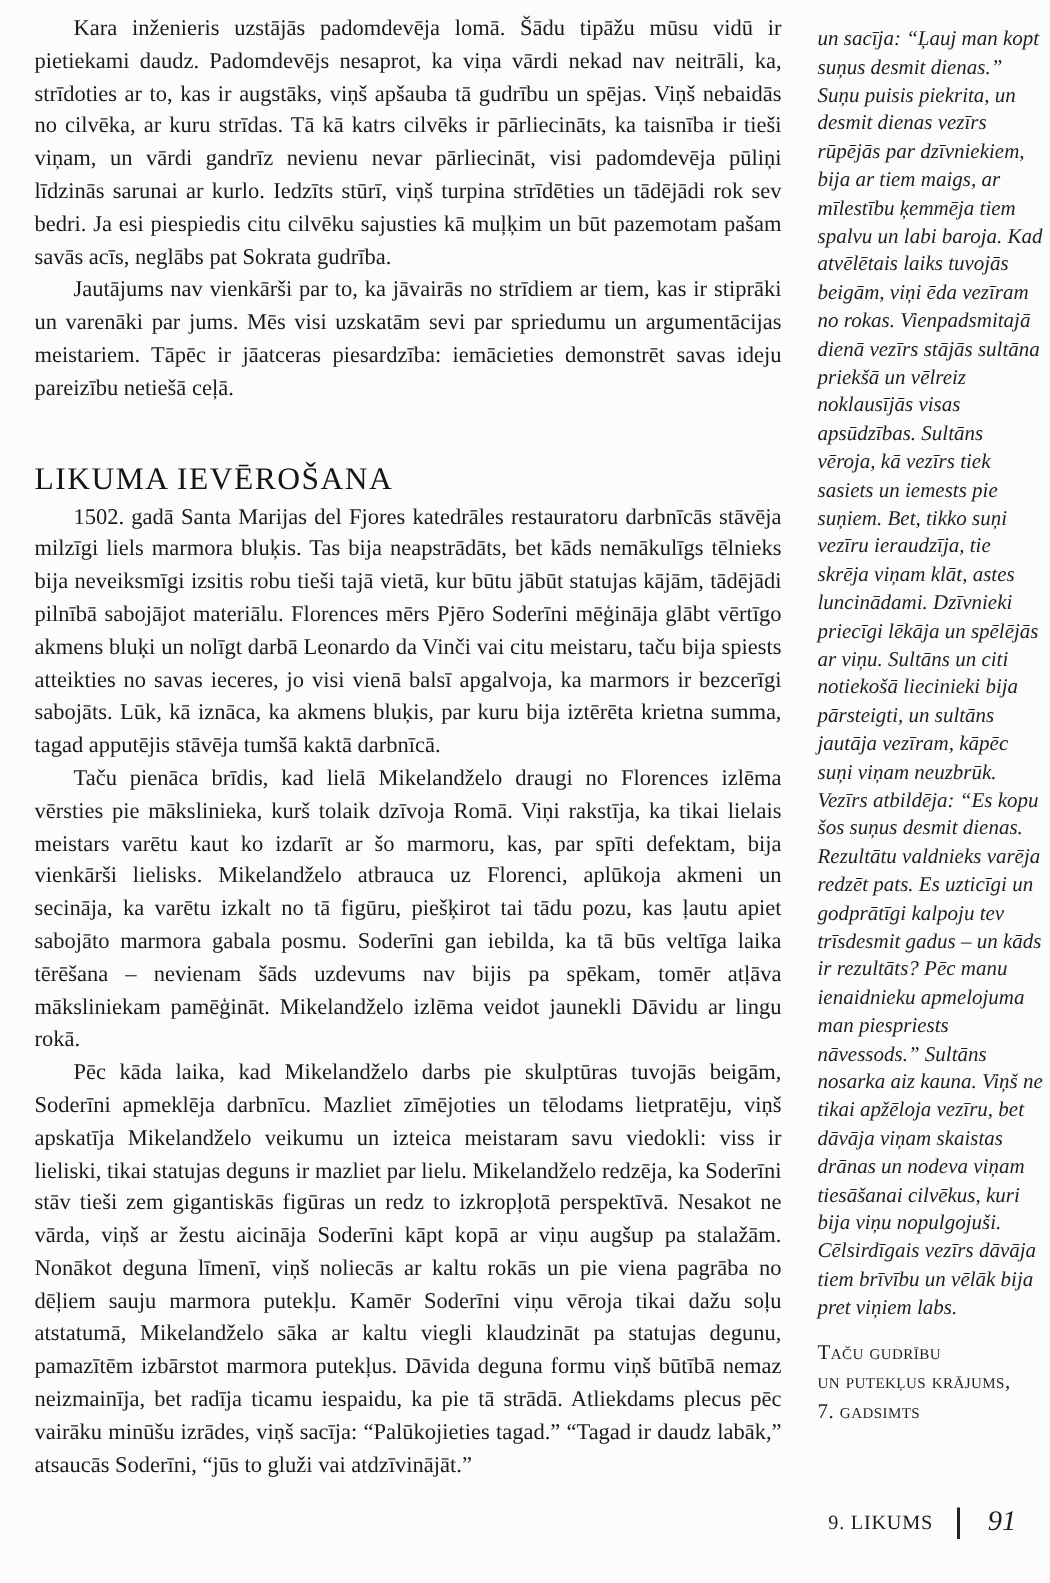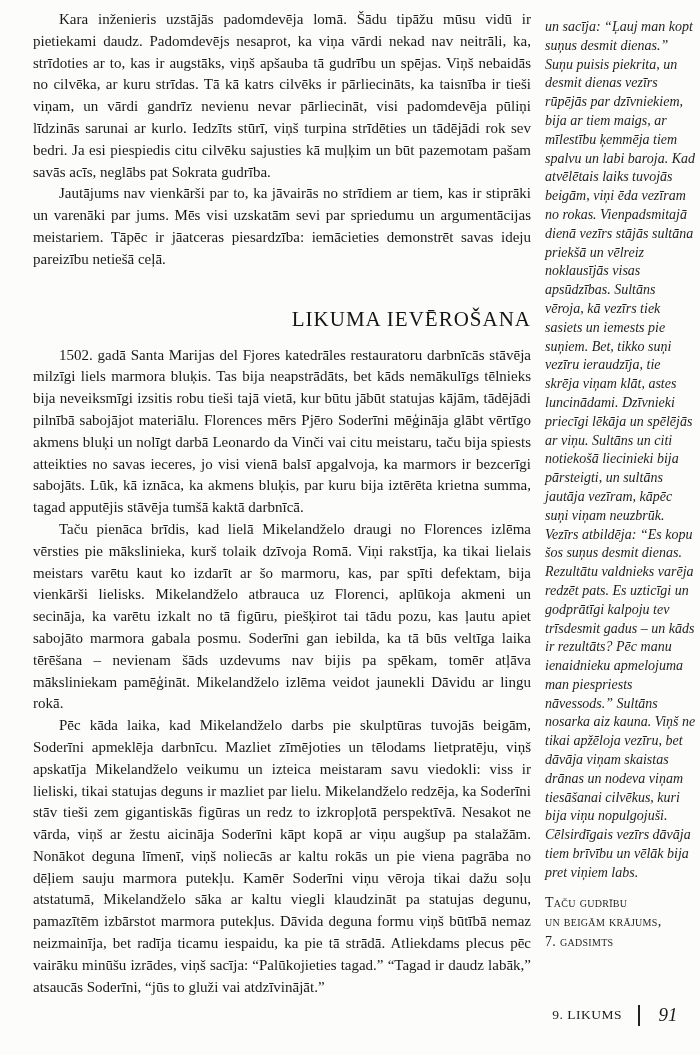--- a/index.html
+++ b/index.html
@@ -17,40 +17,40 @@
   }
   .page {
     position: relative;
     width: 700px;
     height: 1055px;
     background: #fcfcfa;
   }
   
   .main-col {
     position: absolute;
-    left: 33px;
+    left: 23px;
     top: 9px;
     width: 498px;
     font-size: 15px;
     line-height: 21.8px;
     text-align: justify;
     hyphens: auto;
     -webkit-hyphens: auto;
   }
   .main-col p {
     margin: 0;
     text-indent: 26px;
   }
   .section-heading {
-    margin: 36px 0 14px 0;
+    margin: 36px 0 4px 0;
     font-size: 21px;
     line-height: 24px;
     font-weight: normal;
     letter-spacing: 1px;
-    text-align: right;
+    text-align: left;
     text-indent: 0;
     color: #151515;
   }
   
   .side-col {
     position: absolute;
     left: 545px;
     top: 18px;
     width: 152px;
   }
@@ -110,21 +110,21 @@
 
     <p>1502. gadā Santa Marijas del Fjores katedrāles restauratoru darbnīcās stāvēja milzīgi liels marmora bluķis. Tas bija neapstrādāts, bet kāds nemākulīgs tēlnieks bija neveiksmīgi izsitis robu tieši tajā vietā, kur būtu jābūt statujas kājām, tādējādi pilnībā sabojājot materiālu. Florences mērs Pjēro Soderīni mēģināja glābt vērtīgo akmens bluķi un nolīgt darbā Leonardo da Vinči vai citu meistaru, taču bija spiests atteikties no savas ieceres, jo visi vienā balsī apgalvoja, ka marmors ir bezcerīgi sabojāts. Lūk, kā iznāca, ka akmens bluķis, par kuru bija iztērēta krietna summa, tagad apputējis stāvēja tumšā kaktā darbnīcā.</p>
     <p>Taču pienāca brīdis, kad lielā Mikelandželo draugi no Florences izlēma vērsties pie mākslinieka, kurš tolaik dzīvoja Romā. Viņi rakstīja, ka tikai lielais meistars varētu kaut ko izdarīt ar šo marmoru, kas, par spīti defektam, bija vienkārši lielisks. Mikelandželo atbrauca uz Florenci, aplūkoja akmeni un secināja, ka varētu izkalt no tā figūru, piešķirot tai tādu pozu, kas ļautu apiet sabojāto marmora gabala posmu. Soderīni gan iebilda, ka tā būs veltīga laika tērēšana – nevienam šāds uzdevums nav bijis pa spēkam, tomēr atļāva māksliniekam pamēģināt. Mikelandželo izlēma veidot jaunekli Dāvidu ar lingu rokā.</p>
     <p>Pēc kāda laika, kad Mikelandželo darbs pie skulptūras tuvojās beigām, Soderīni apmeklēja darbnīcu. Mazliet zīmējoties un tēlodams lietpratēju, viņš apskatīja Mikelandželo veikumu un izteica meistaram savu viedokli: viss ir lieliski, tikai statujas deguns ir mazliet par lielu. Mikelandželo redzēja, ka Soderīni stāv tieši zem gigantiskās figūras un redz to izkropļotā perspektīvā. Nesakot ne vārda, viņš ar žestu aicināja Soderīni kāpt kopā ar viņu augšup pa stalažām. Nonākot deguna līmenī, viņš noliecās ar kaltu rokās un pie viena pagrāba no dēļiem sauju marmora putekļu. Kamēr Soderīni viņu vēroja tikai dažu soļu atstatumā, Mikelandželo sāka ar kaltu viegli klaudzināt pa statujas degunu, pamazītēm izbārstot marmora putekļus. Dāvida deguna formu viņš būtībā nemaz neizmainīja, bet radīja ticamu iespaidu, ka pie tā strādā. Atliekdams plecus pēc vairāku minūšu izrādes, viņš sacīja: “Palūkojieties tagad.” “Tagad ir daudz labāk,” atsaucās Soderīni, “jūs to gluži vai atdzīvinājāt.”</p>
   </div>
 
   <div class="side-col">
     <div class="side-quote">un sacīja: “Ļauj man kopt suņus desmit dienas.” Suņu puisis piekrita, un desmit dienas vezīrs rūpējās par dzīvniekiem, bija ar tiem maigs, ar mīlestību ķemmēja tiem spalvu un labi baroja. Kad atvēlētais laiks tuvojās beigām, viņi ēda vezīram no rokas. Vienpadsmitajā dienā vezīrs stājās sultāna priekšā un vēlreiz noklausījās visas apsūdzības. Sultāns vēroja, kā vezīrs tiek sasiets un iemests pie suņiem. Bet, tikko suņi vezīru ieraudzīja, tie skrēja viņam klāt, astes luncinādami. Dzīvnieki priecīgi lēkāja un spēlējās ar viņu. Sultāns un citi notiekošā liecinieki bija pārsteigti, un sultāns jautāja vezīram, kāpēc suņi viņam neuzbrūk. Vezīrs atbildēja: “Es kopu šos suņus desmit dienas. Rezultātu valdnieks varēja redzēt pats. Es uzticīgi un godprātīgi kalpoju tev trīsdesmit gadus – un kāds ir rezultāts? Pēc manu ienaidnieku apmelojuma man piespriests nāvessods.” Sultāns nosarka aiz kauna. Viņš ne tikai apžēloja vezīru, bet dāvāja viņam skaistas drānas un nodeva viņam tiesāšanai cilvēkus, kuri bija viņu nopulgojuši. Cēlsirdīgais vezīrs dāvāja tiem brīvību un vēlāk bija pret viņiem labs.</div>
     <div class="side-attribution">
       <div>Taču gudrību</div>
-      <div>un beigām krājums,</div>
+      <div>un putekļus krājums,</div>
       <div>7. gadsimts</div>
     </div>
   </div>
 
   <div class="footer">
     <span class="footer-chapter">9. LIKUMS</span>
     <span class="footer-divider"></span>
     <span class="footer-page">91</span>
   </div>
 

